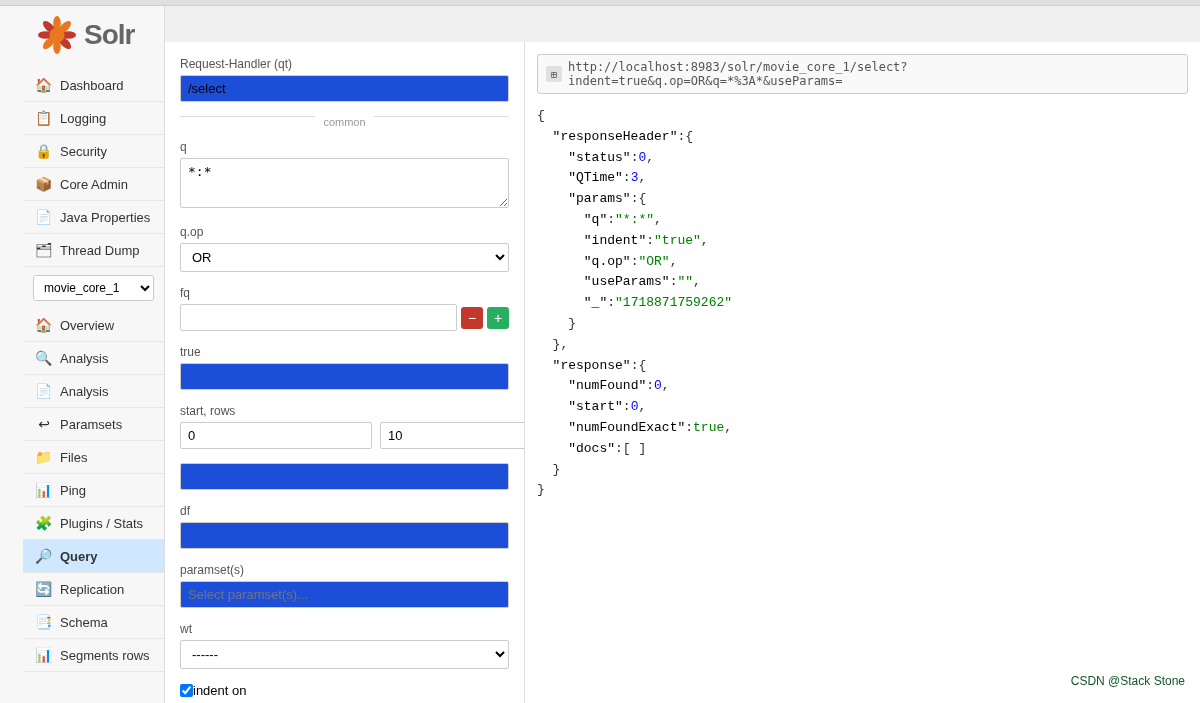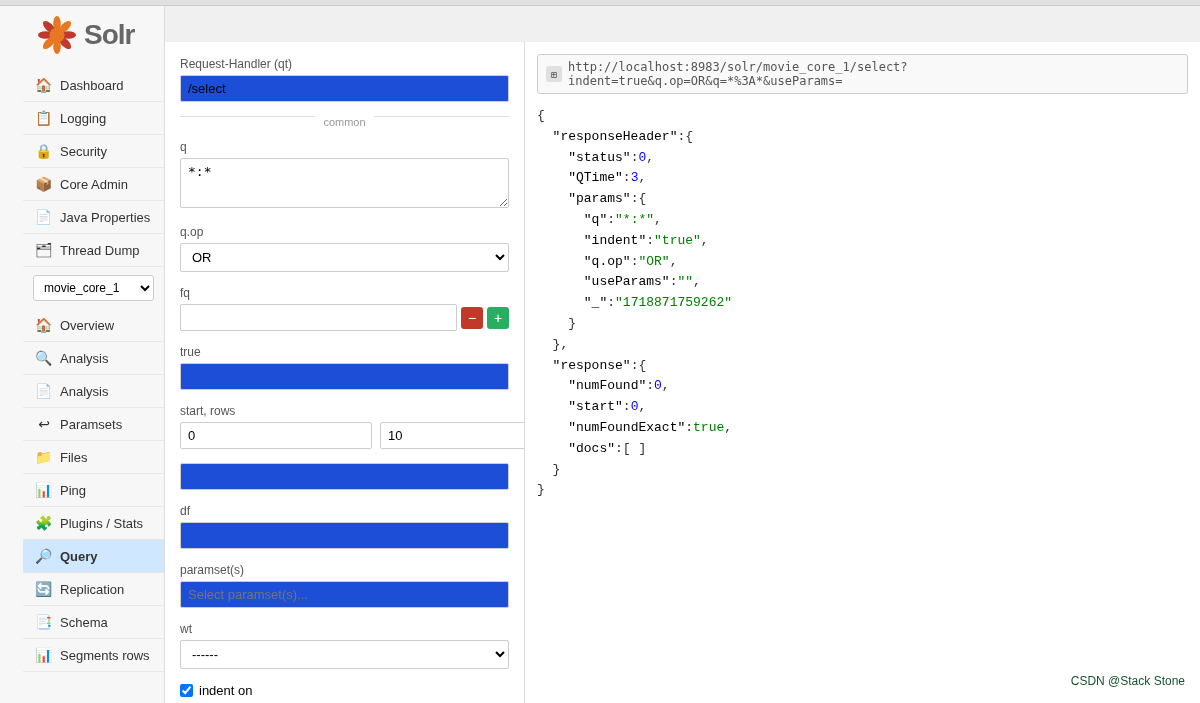--- a/index.html
+++ b/index.html
@@ -225,21 +225,20 @@
       flex: 1;
       padding: 5px 7px;
       border: 1px solid #ccc;
       border-radius: 2px;
       font-size: 13px;
     }
 
     .checkbox-row {
       display: flex;
       align-items: center;
-      gap: 6px;
       margin-bottom: 10px;
     }
 
     .checkbox-row input[type="checkbox"] {
       cursor: pointer;
     }
 
     
     .results-panel {
       flex: 1;

